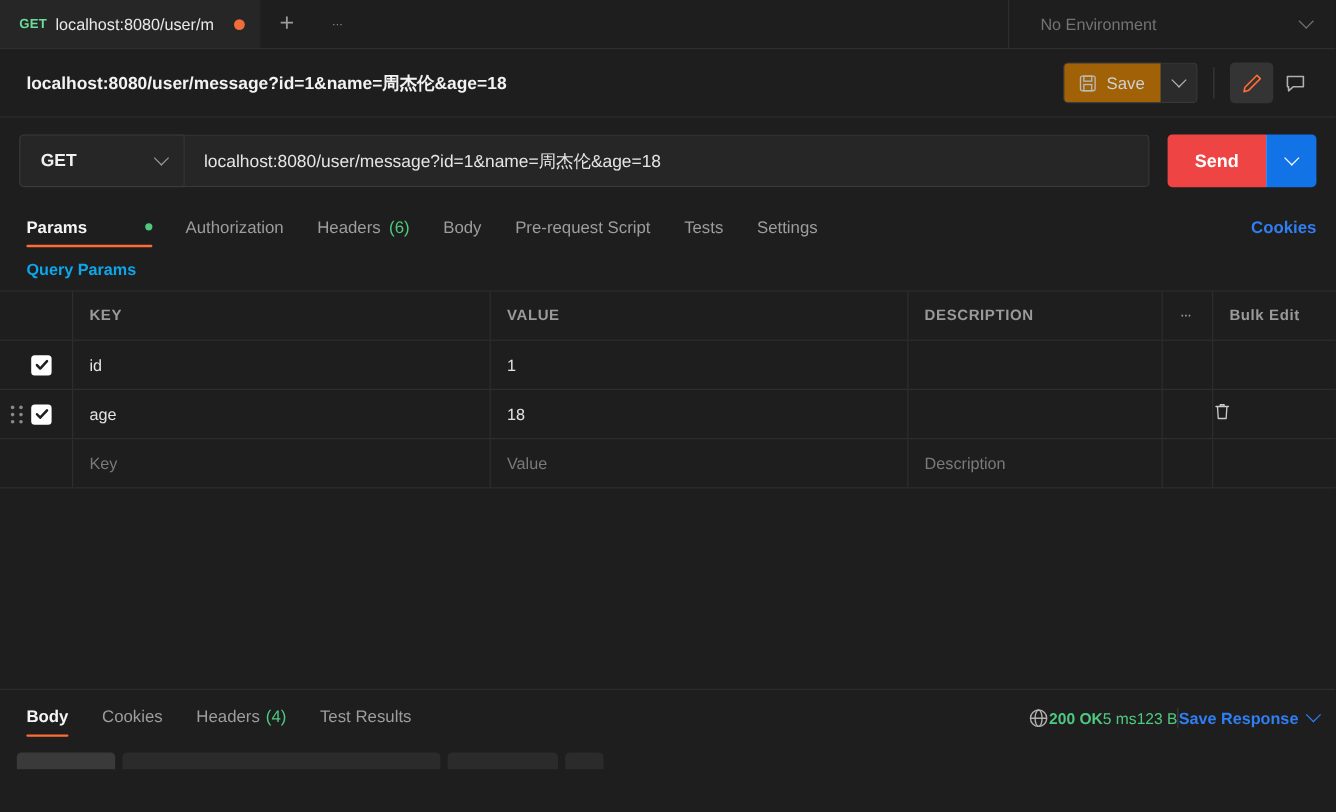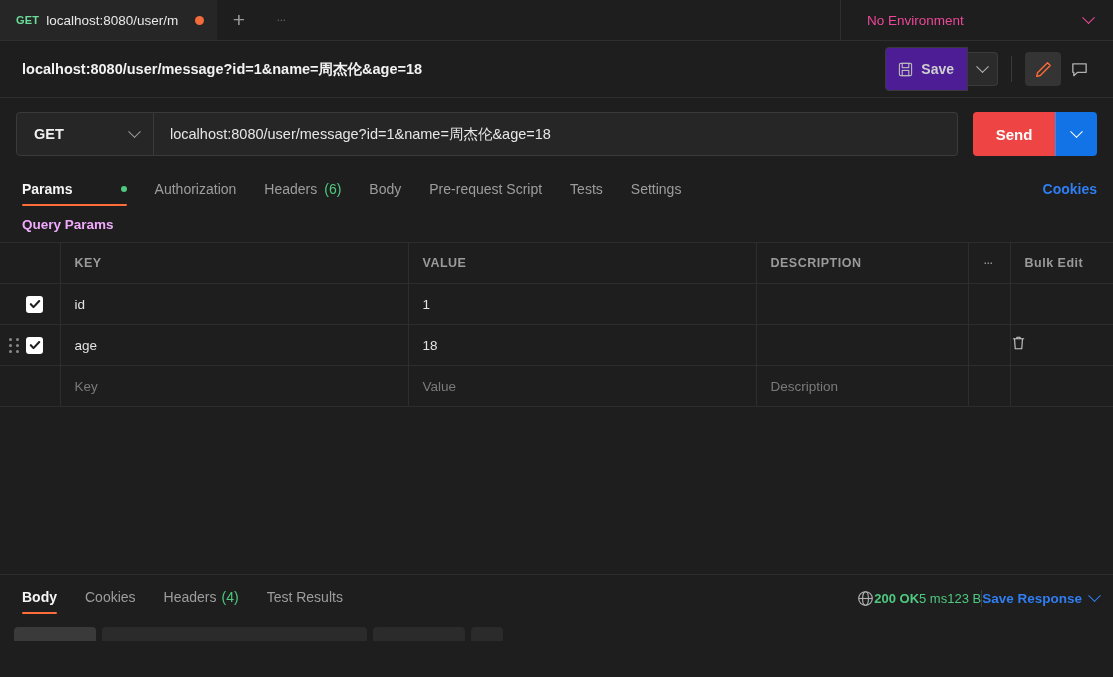--- a/index.html
+++ b/index.html
@@ -55,21 +55,21 @@
   .dots-btn {
     width: 44px; display: flex; align-items: center; justify-content: center;
     color: #8f8f8f; font-size: 9px; letter-spacing: 1.5px;
   }
   .tabstrip-spacer { flex: 1; border-bottom: 0; }
   .env-select {
     width: 273px;
     border-left: 1px solid #2e2e2e;
     display: flex; align-items: center; justify-content: space-between;
     padding: 0 20px 0 26px;
-    color: #ec4899; font-size: 13.5px;
+    color: #737373; font-size: 13.5px;
   }
   .chev {
     display: inline-block;
     width: 9px; height: 9px;
     border-right: 1.6px solid currentColor;
     border-bottom: 1.6px solid currentColor;
     transform: rotate(45deg) translate(-2px,-2px);
   }
 
   
@@ -77,25 +77,25 @@
     height: 57px;
     display: flex; align-items: center;
     padding: 0 16px 0 22px;
     border-bottom: 1px solid #2e2e2e;
   }
   .req-title {
     font-size: 14.5px; font-weight: bold; color: #f2f2f2;
     flex: 1;
   }
   .save-btn {
-    height: 44px; display: flex; align-items: center; gap: 8px;
-    background: #4c1d95; border: 1px solid #3a3a3a;
+    height: 34px; display: flex; align-items: center; gap: 8px;
+    background: #a16207; border: 1px solid #3a3a3a;
     border-radius: 4px 0 0 4px;
     padding: 0 13px 0 12px;
-    color: #cfcfcf; font-size: 14px; font-weight: bold;
+    color: #cfcfcf; font-size: 14px;
   }
   .save-caret {
     height: 34px; width: 30px;
     background: #2b2b2b; border: 1px solid #3a3a3a; border-left: none;
     border-radius: 0 4px 4px 0;
     display: flex; align-items: center; justify-content: center;
     color: #b4b4b4;
   }
   .vdiv { width: 1px; height: 26px; background: #3a3a3a; margin: 0 13px; }
   .icon-sq {
@@ -168,21 +168,21 @@
   .greendot { width: 6px; height: 6px; border-radius: 50%; background: #4ec97f; }
   .cnt { color: #4ec97f; }
   .cookies-link {
     margin-left: auto; color: #2f7ef2; font-size: 14px;
     padding-bottom: 9px; font-weight: bold;
   }
 
   
   .qp-label {
     padding: 11px 0 10px 22px;
-    font-size: 13.5px; color: #f0abfc; font-weight: bold;
+    font-size: 13.5px; color: #0ea5e9; font-weight: bold;
   }
   table.params {
     width: 100%; border-collapse: collapse;
     table-layout: fixed;
   }
   table.params th, table.params td {
     border: 1px solid #2d2d2d;
     border-left: none;
     height: 41px;
     text-align: left;

